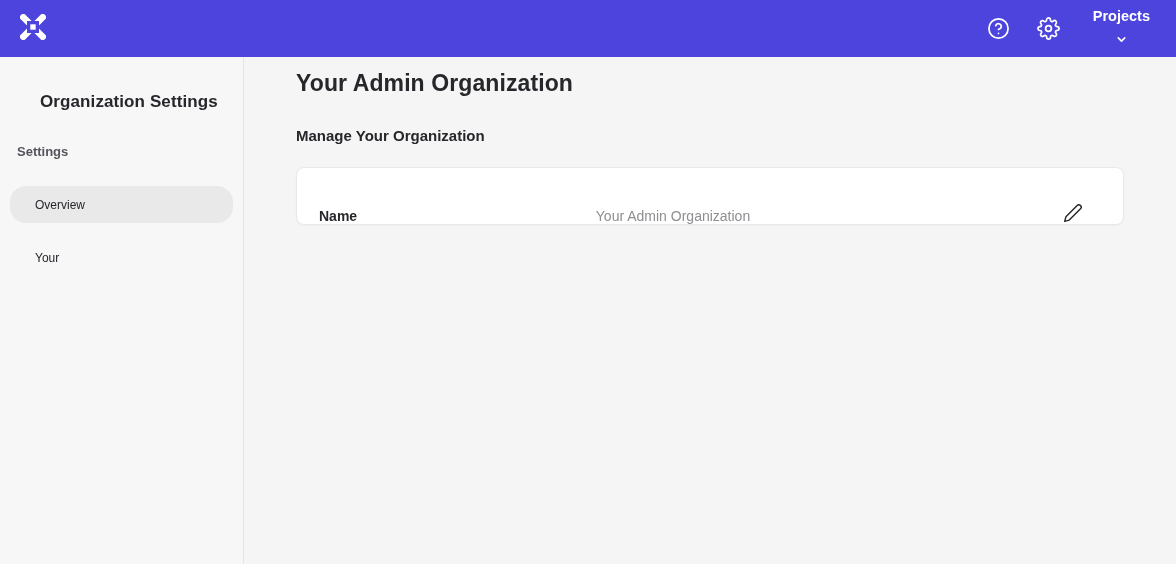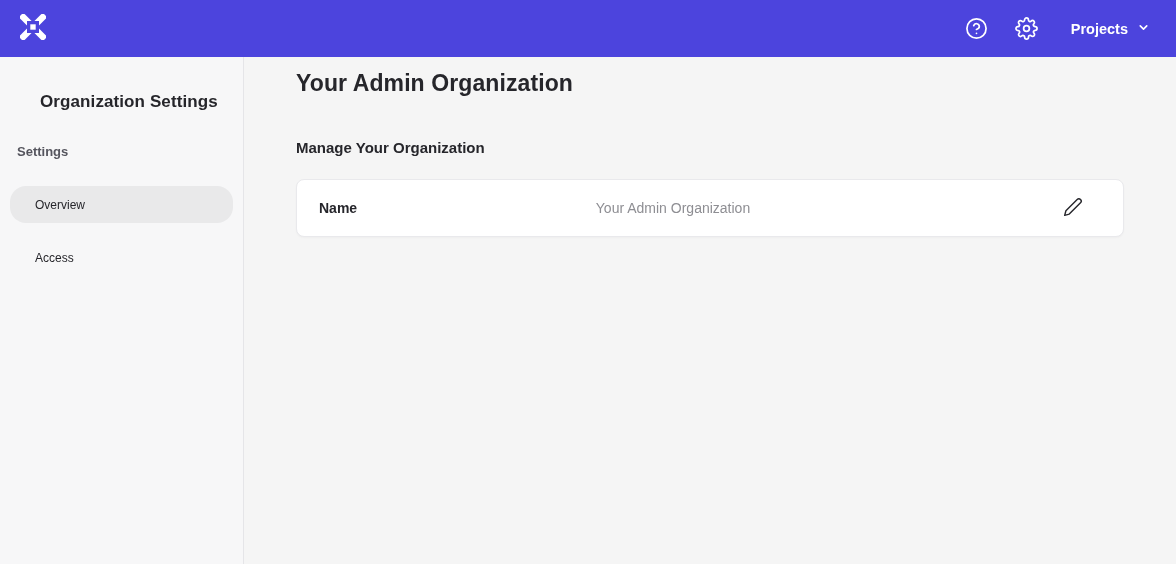--- a/index.html
+++ b/index.html
@@ -42,21 +42,21 @@
     background:none;border:none;cursor:pointer;padding:0;
     width:24px;height:24px;display:flex;align-items:center;justify-content:center;
     color:var(--header-text);
   }
   .icon-btn svg{display:block;}
   .projects-btn{
     background:none;border:none;cursor:pointer;
     display:flex;align-items:center;gap:9px;
     margin-left:6px;
     color:var(--header-text);
-    font-family:inherit;font-size:14.5px;font-weight:700;
+    font-family:inherit;font-size:14.5px;font-weight:700;flex-direction:column;
   }
 
   
   .page-body{flex:1;display:flex;min-height:0;}
 
   
   .sidebar{
     width:244px;flex:0 0 244px;
     background:var(--sidebar-bg);
     border-right:1px solid var(--divider);
@@ -83,33 +83,33 @@
   
   .main{
     flex:1;min-width:0;
     padding:11px 52px 0 52px;
   }
   .page-title{
     font-size:23px;font-weight:700;color:var(--text-primary);
     line-height:30px;letter-spacing:.1px;
   }
   .section-title{
-    margin-top:40px;
+    margin-top:28px;
     font-size:15px;font-weight:700;color:var(--text-primary);
     line-height:19px;
   }
   .card{
     position:relative;
     margin-top:22px;
     height:58px;
     background:var(--card-bg);
     border:1px solid var(--card-border);
     border-radius:8px;
     box-shadow:0 1px 2px rgba(0,0,0,.03);
-    display:flex;align-items:center;
+    display:flex;align-items:flex-end;
     padding:0 22px;
   }
   .row-label{font-size:14px;font-weight:700;color:var(--text-primary);}
   .row-value{
     position:absolute;left:22px;right:96px;
     text-align:center;
     font-size:14px;color:var(--text-muted);
     pointer-events:none;
   }
   .edit-btn{
@@ -170,21 +170,21 @@
     </div>
   </header>
 
   <div class="page-body">
 
     <aside class="sidebar">
       <h2 class="sidebar-title">Organization Settings</h2>
       <div class="sidebar-section-label">Settings</div>
       <nav>
         <div class="nav-item selected">Overview</div>
-        <div class="nav-item">Access</div>
+        <div class="nav-item">Your</div>
       </nav>
     </aside>
 
     <main class="main">
       <h1 class="page-title">Your Admin Organization</h1>
       <h3 class="section-title">Manage Your Organization</h3>
 
       <div class="card">
         <span class="row-label">Name</span>
         <span class="row-value">Your Admin Organization</span>

